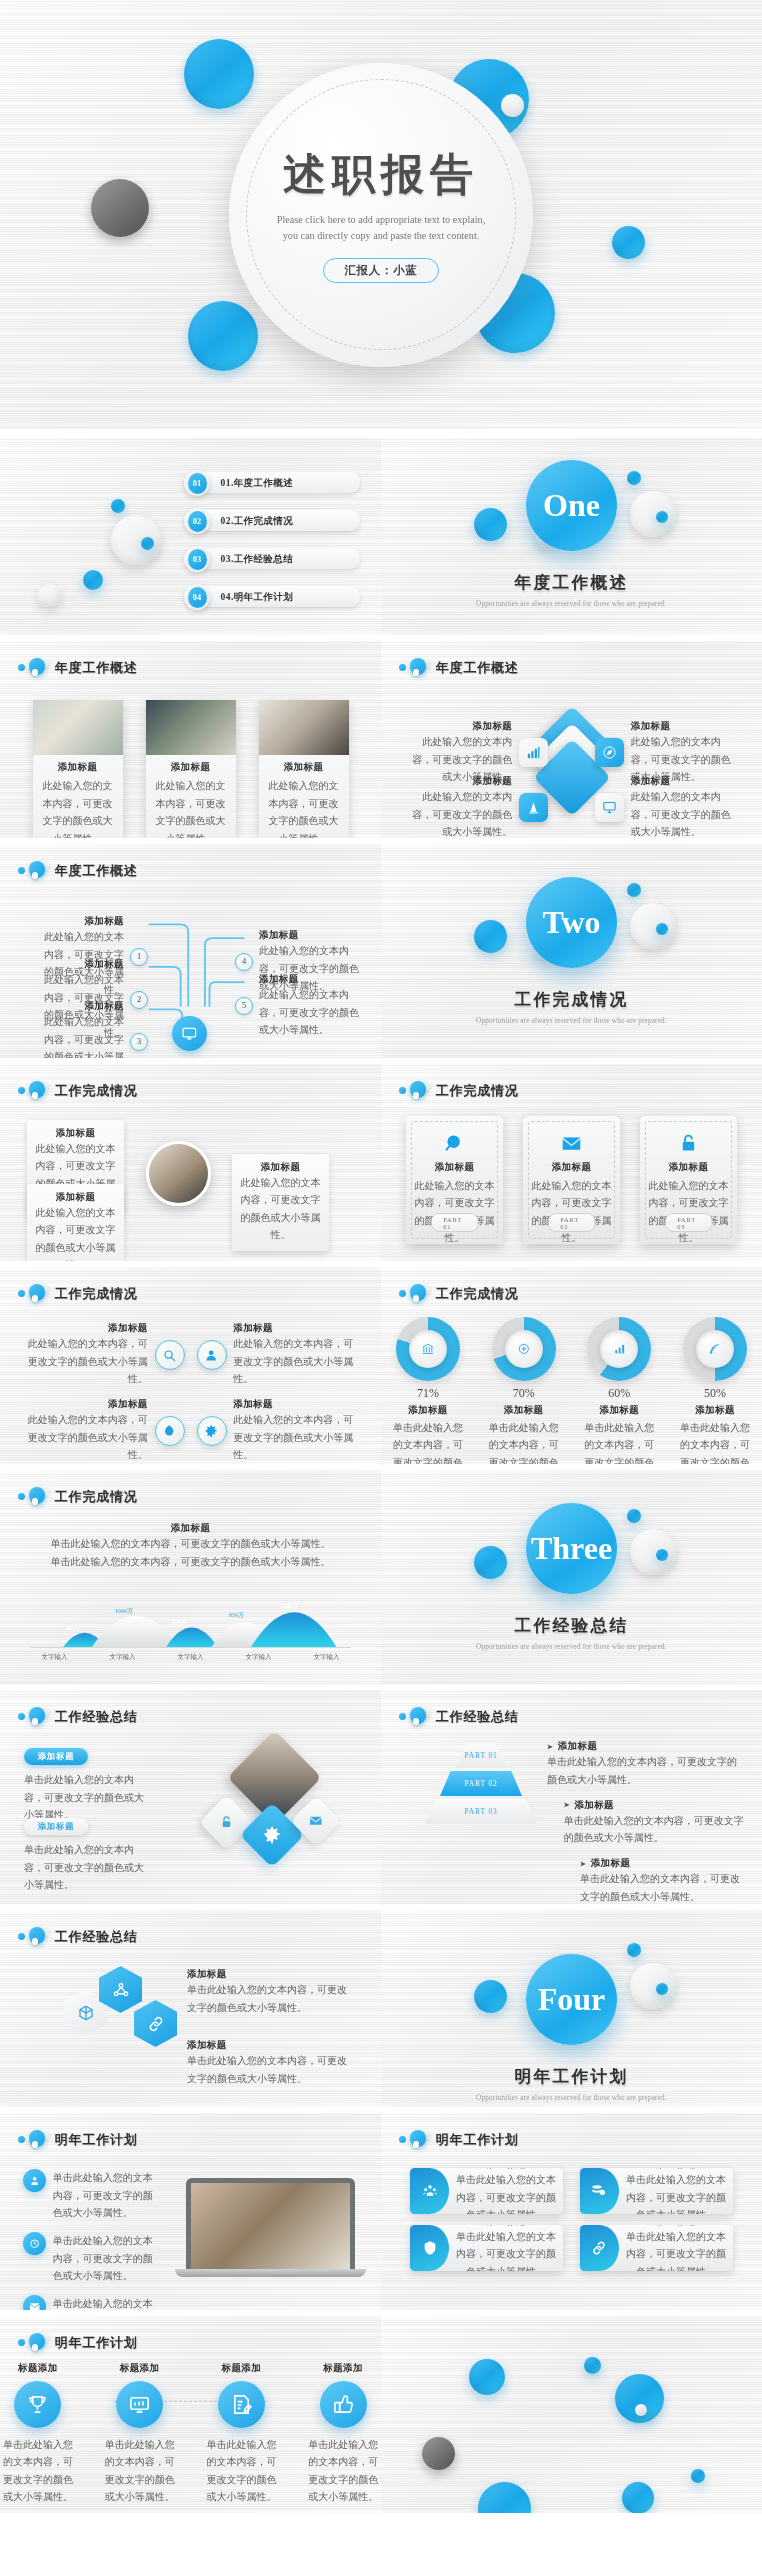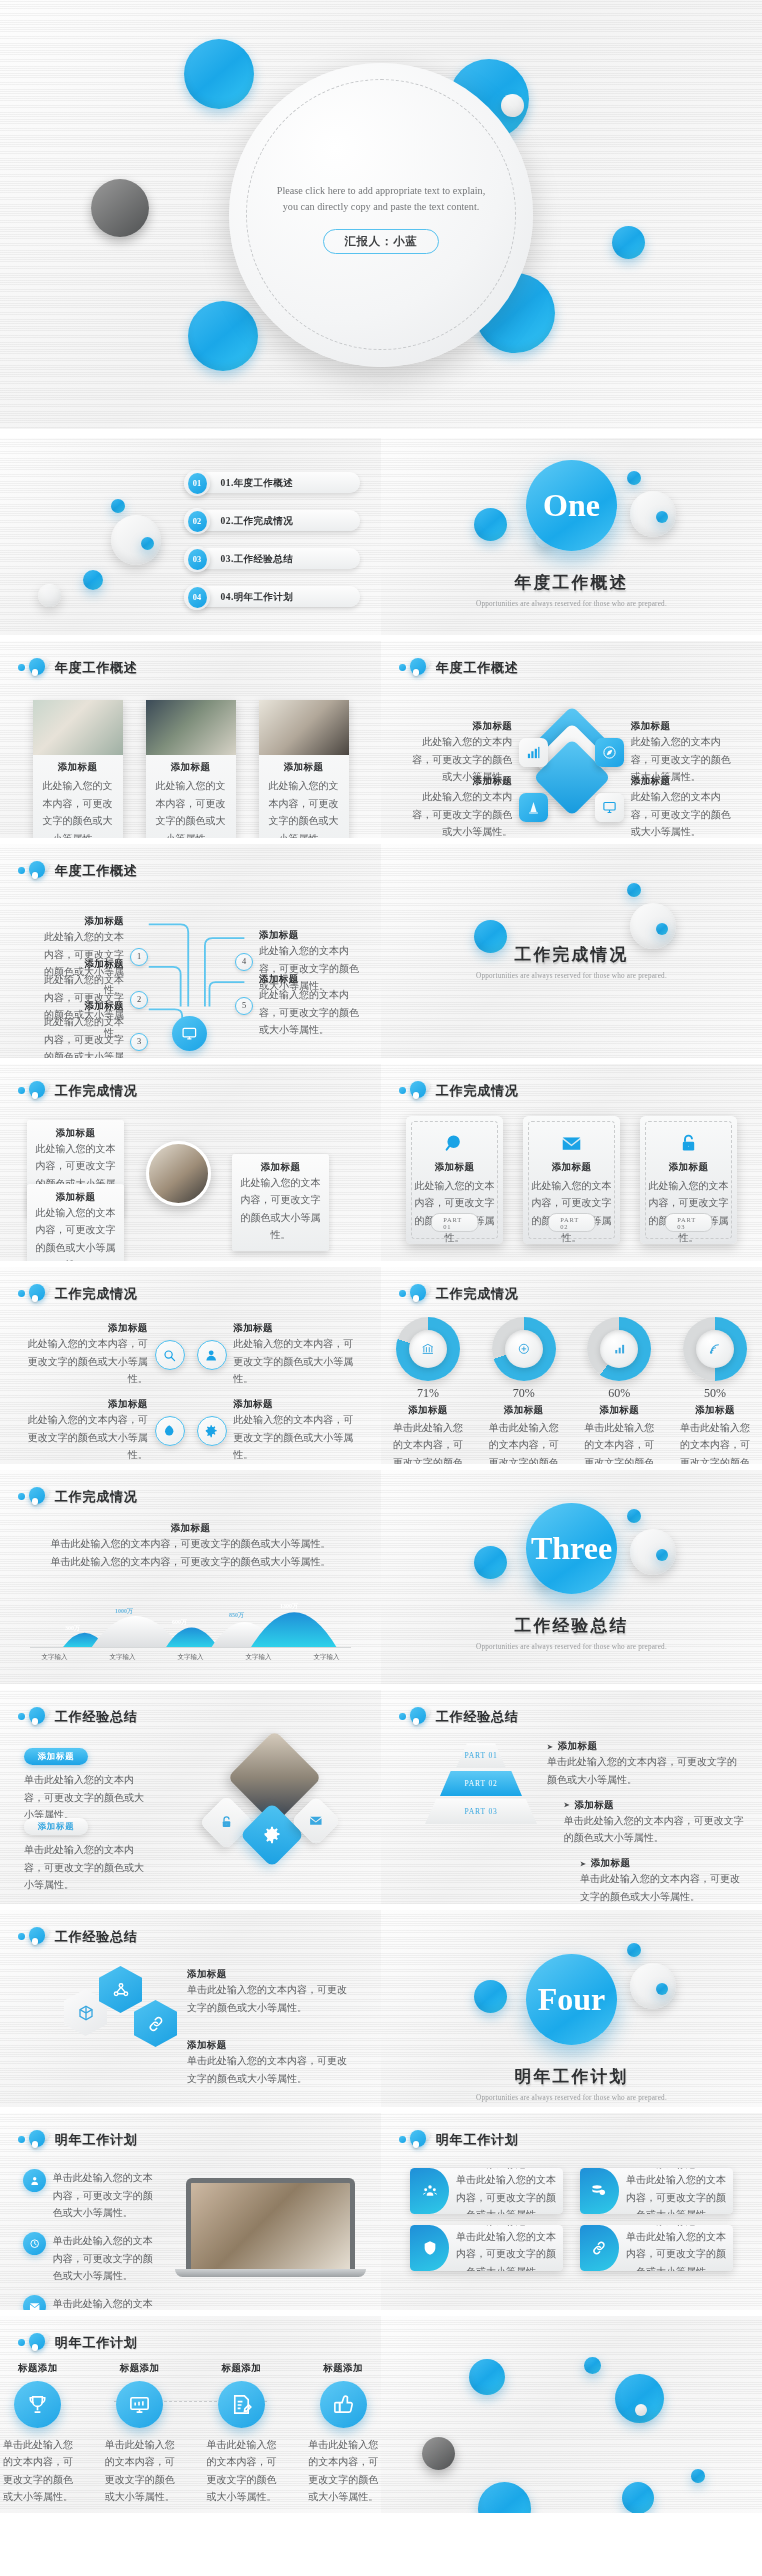--- a/index.html
+++ b/index.html
@@ -288,20 +288,21 @@
   <div class="slide full">
     <div class="bub blue" style="width:70px;height:70px;left:184px;top:39px;"></div>
     <div class="bub blue" style="width:80px;height:80px;left:449px;top:59px;"></div>
     <div class="bub blue" style="width:70px;height:70px;left:188px;top:301px;"></div>
     <div class="bub blue" style="width:80px;height:80px;left:475px;top:273px;"></div>
     <div class="bub blue" style="width:33px;height:33px;left:612px;top:226px;"></div>
     <div class="bub dark" style="width:58px;height:58px;left:91px;top:179px;"></div>
     <div class="bub grey" style="width:23px;height:23px;left:501px;top:94px;"></div>
 
     <div class="title-disc">
+      <div class="t-main">述职报告</div>
       <div class="t-sub">Please click here to add appropriate text to explain, you can directly copy and paste the text content.</div>
       <div class="t-pill">汇报人：小蓝</div>
     </div>
   </div>
   <div class="gap"></div>
 
   <div class="slide half">
     <div class="bub blue" style="width:14.4px;height:14.4px;left:111px;top:61px;"></div>
     <div class="bub grey" style="width:50px;top:77px;left:111px;height:50px;"></div>
     <div class="bub blue" style="width:13px;height:13px;left:141px;top:99px;"></div>
@@ -515,20 +516,21 @@
     </div>
   </div>
 
   <div class="slide half tall">
     <div class="bub blue" style="width:33px;height:33px;left:93px;top:76px;"></div>
     <div class="bub blue" style="width:14.4px;height:14.4px;left:246px;top:39px;"></div>
     <div class="bub grey" style="width:46px;height:46px;left:249px;top:59px;"></div>
     <div class="bub blue" style="width:12px;height:12px;left:275px;top:79px;"></div>
     <div class="bub grey" style="width:18px;height:18px;left:155px;top:97px;"></div>
     <div class="sec-wrap">
+      <div class="sec-circle">Two</div>
       <div class="sec-cn">工作完成情况</div>
       <div class="sec-en">Opportunities are always reserved for those who are prepared.</div>
     </div>
   </div>
   <div class="gapsm"></div>
 
   <div class="slide half">
     <div class="s-head">
       <div class="mark">
           <i class="m4"></i>

